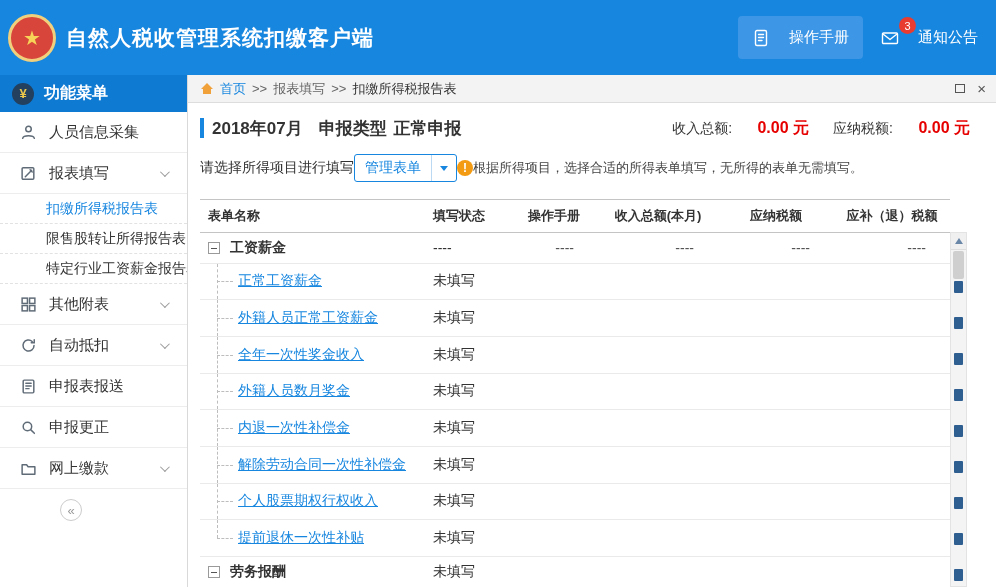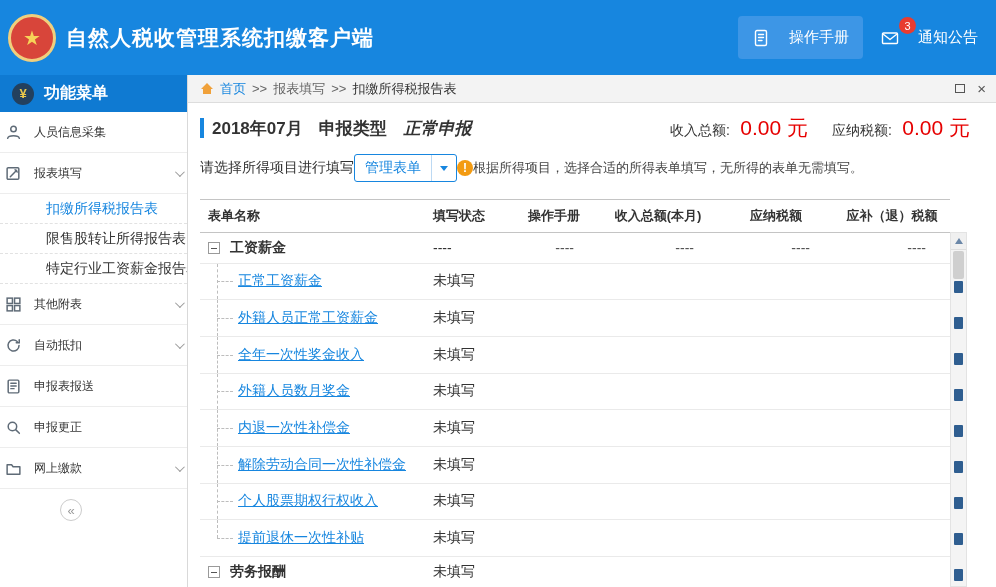--- a/index.html
+++ b/index.html
@@ -21,22 +21,22 @@
 
   
   .body { display:flex; height:512px; }
 
   
   .sidebar { width:188px; background:#fff; border-right:1px solid #d9d9d9; flex:0 0 auto; }
   .sidebar-header { height:37px; background:#0f7ad2; color:#fff; display:flex; align-items:center; gap:10px;
     padding:0 12px; font-size:16px; font-weight:bold; }
   .sb-badge { width:22px; height:22px; border-radius:50%; background:#23405e; color:#ecc94b;
     display:flex; align-items:center; justify-content:center; font-size:13px; flex:0 0 auto; }
-  .menu-item { height:41px; display:flex; align-items:center; padding:0 5px; border-bottom:1px solid #ededed;
-    font-size:12px; color:#333; cursor:pointer; white-space:nowrap; }
+  .menu-item { height:41px; display:flex; align-items:center; padding:0 20px; border-bottom:1px solid #ededed;
+    font-size:15px; color:#333; cursor:pointer; white-space:nowrap; }
   .mi-icon { width:18px; height:18px; margin-right:11px; display:flex; align-items:center; flex:0 0 auto; }
   .chev { margin-left:auto; width:7px; height:7px; border-right:1.5px solid #9b9b9b; border-bottom:1.5px solid #9b9b9b;
     transform:rotate(45deg) translateY(-2px); flex:0 0 auto; }
   .submenu-item { height:30px; display:flex; align-items:center; padding-left:46px; font-size:14px; color:#333;
     border-bottom:1px dashed #e2e2e2; cursor:pointer; white-space:nowrap; overflow:hidden; }
   .submenu-item.active { color:#1786df; }
   .collapse-btn { margin:10px 0 0 60px; width:22px; height:22px; border:1px solid #ccc; border-radius:50%;
     color:#999; display:flex; align-items:center; justify-content:center; font-size:13px; cursor:pointer; }
 
   
@@ -49,24 +49,24 @@
   .bc-controls { margin-left:auto; display:flex; align-items:center; gap:12px; color:#555; }
   .win-max { width:10px; height:9px; border:1px solid #555; display:inline-block; cursor:pointer; }
   .win-close { font-size:15px; line-height:1; cursor:pointer; }
 
   .content { flex:1; padding:10px 26px 0 12px; }
 
   .title-row { display:flex; align-items:center; height:30px; }
   .vbar { width:4px; height:20px; background:#1786df; margin-right:8px; flex:0 0 auto; }
   .period { font-size:17px; font-weight:bold; color:#333; margin-right:16px; white-space:nowrap; }
   .decl-type { font-size:17px; font-weight:bold; color:#333; white-space:nowrap; }
-  .decl-type .val { margin-left:12px;font-style:italic; }
+  .decl-type .val { margin-left:2px; }
   .totals { margin-left:auto; display:flex; gap:24px; align-items:baseline; white-space:nowrap; }
   .tot-label { font-size:14px; color:#333; }
-  .tot-value { color:#e60000; font-weight:normal; font-size:21px; margin-left:6px; }
+  .tot-value { color:#e60000; font-weight:bold; font-size:16px; margin-left:21px; }
 
   .filter-row { display:flex; align-items:center; margin-top:10px; height:30px; font-size:14px; color:#333; white-space:nowrap; }
   .manage-btn { display:flex; align-items:center; border:1px solid #1786df; color:#1786df; background:#fff;
     border-radius:3px; height:28px; font-size:14px; cursor:pointer; }
   .mb-label { padding:0 10px; }
   .mb-caret-box { border-left:1px solid #bcd9f3; padding:0 8px; align-self:stretch; display:flex; align-items:center; }
   .mb-caret { width:0; height:0; border-left:4px solid transparent; border-right:4px solid transparent; border-top:5px solid #1786df; }
   .warn-icon { width:16px; height:16px; border-radius:50%; background:#f39b12; color:#fff; font-size:12px; font-weight:bold;
     display:flex; align-items:center; justify-content:center; flex:0 0 auto; }
   .hint { font-size:13px; color:#444; }

